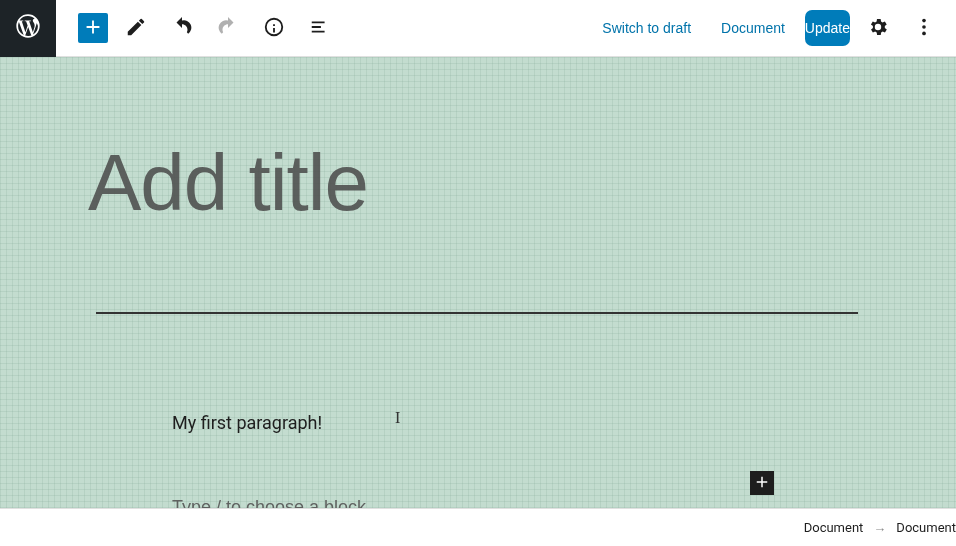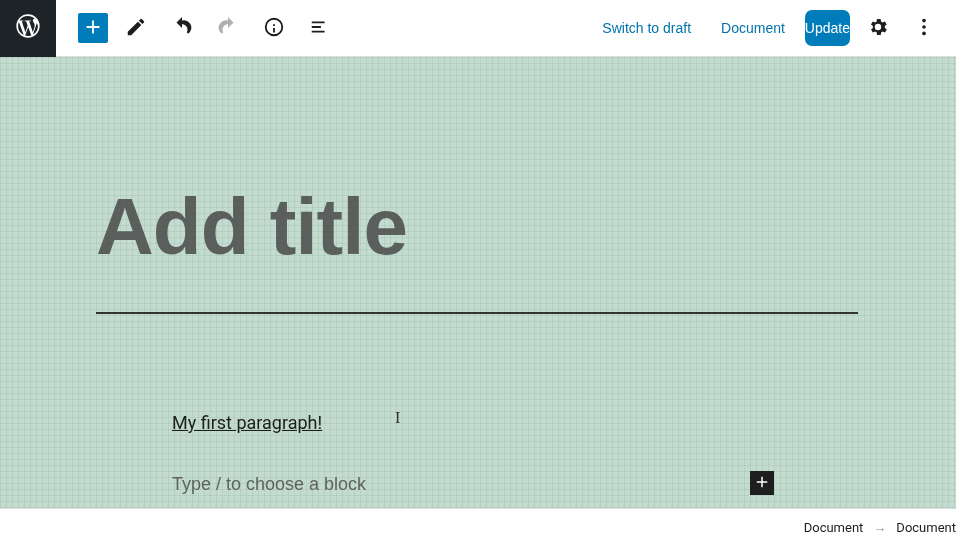--- a/index.html
+++ b/index.html
@@ -87,53 +87,51 @@
       flex: 1;
       background: #c3dccf;
       background-image:
         repeating-linear-gradient(0deg, rgba(120,160,140,0.18) 0 1px, transparent 1px 6px),
         repeating-linear-gradient(90deg, rgba(120,160,140,0.18) 0 1px, transparent 1px 6px);
       position: relative;
       overflow: hidden;
     }
     .title-input {
       position: absolute;
-      left: 96px;
+      left: 88px;
       top: 80px;
       width: 762px;
       border: none;
       background: transparent;
       font-size: 80px;
-      font-weight: 700;
+      font-weight: 400;
       color: #4a4a4a;
       outline: none;
       letter-spacing: -1px;
-      margin-top: 44px;
     }
     .title-input::placeholder { color: #4a4a4a; opacity: 0.85; }
     .title-underline {
       position: absolute;
       left: 96px;
       top: 255px;
       width: 762px;
       height: 2px;
       background: #333;
     }
     .paragraph-text {
       position: absolute;
       left: 172px;
       top: 355px;
       font-size: 18px;
       color: #1e1e1e;
-      text-decoration: underline;
     }
     .block-placeholder {
       position: absolute;
       left: 172px;
-      top: 417px;
+      top: 440px;
       width: 602px;
       border: none;
       background: transparent;
       font-size: 18px;
       color: #555;
       outline: none;
     }
     .block-placeholder::placeholder { color: #555; opacity: 0.9; }
     .block-add {
       position: absolute;

